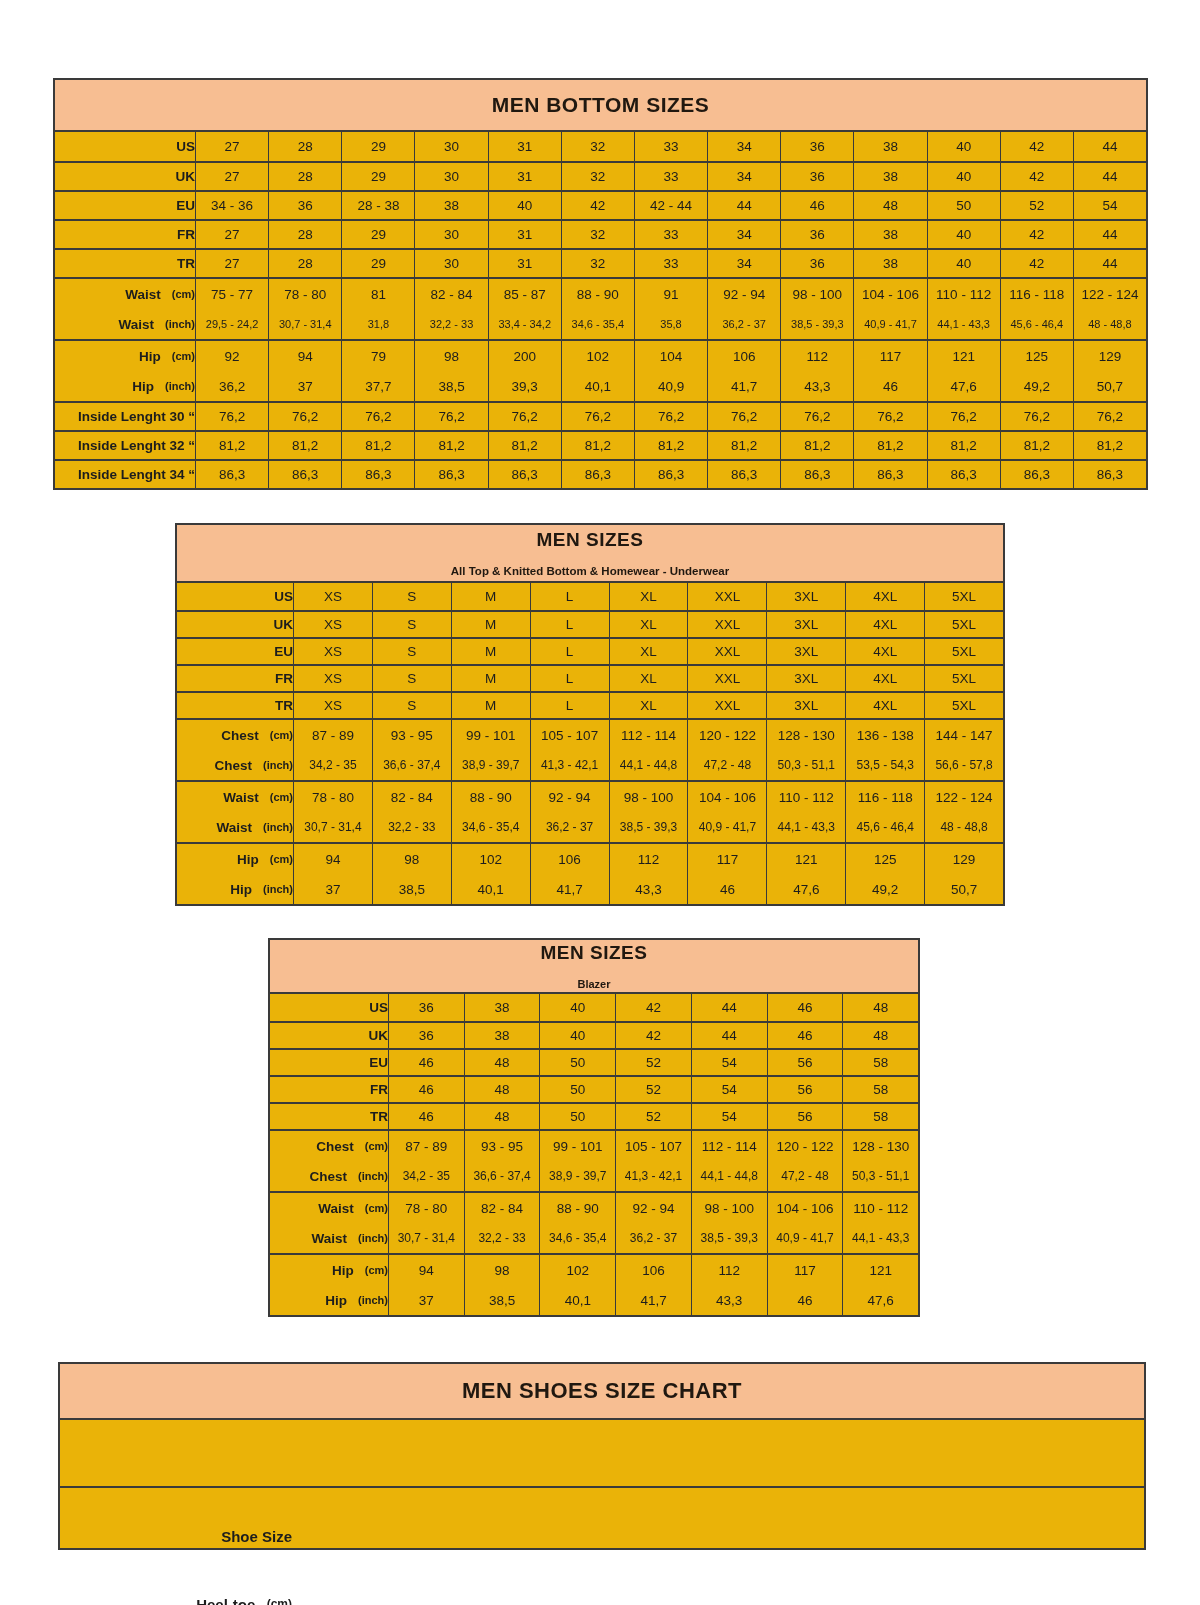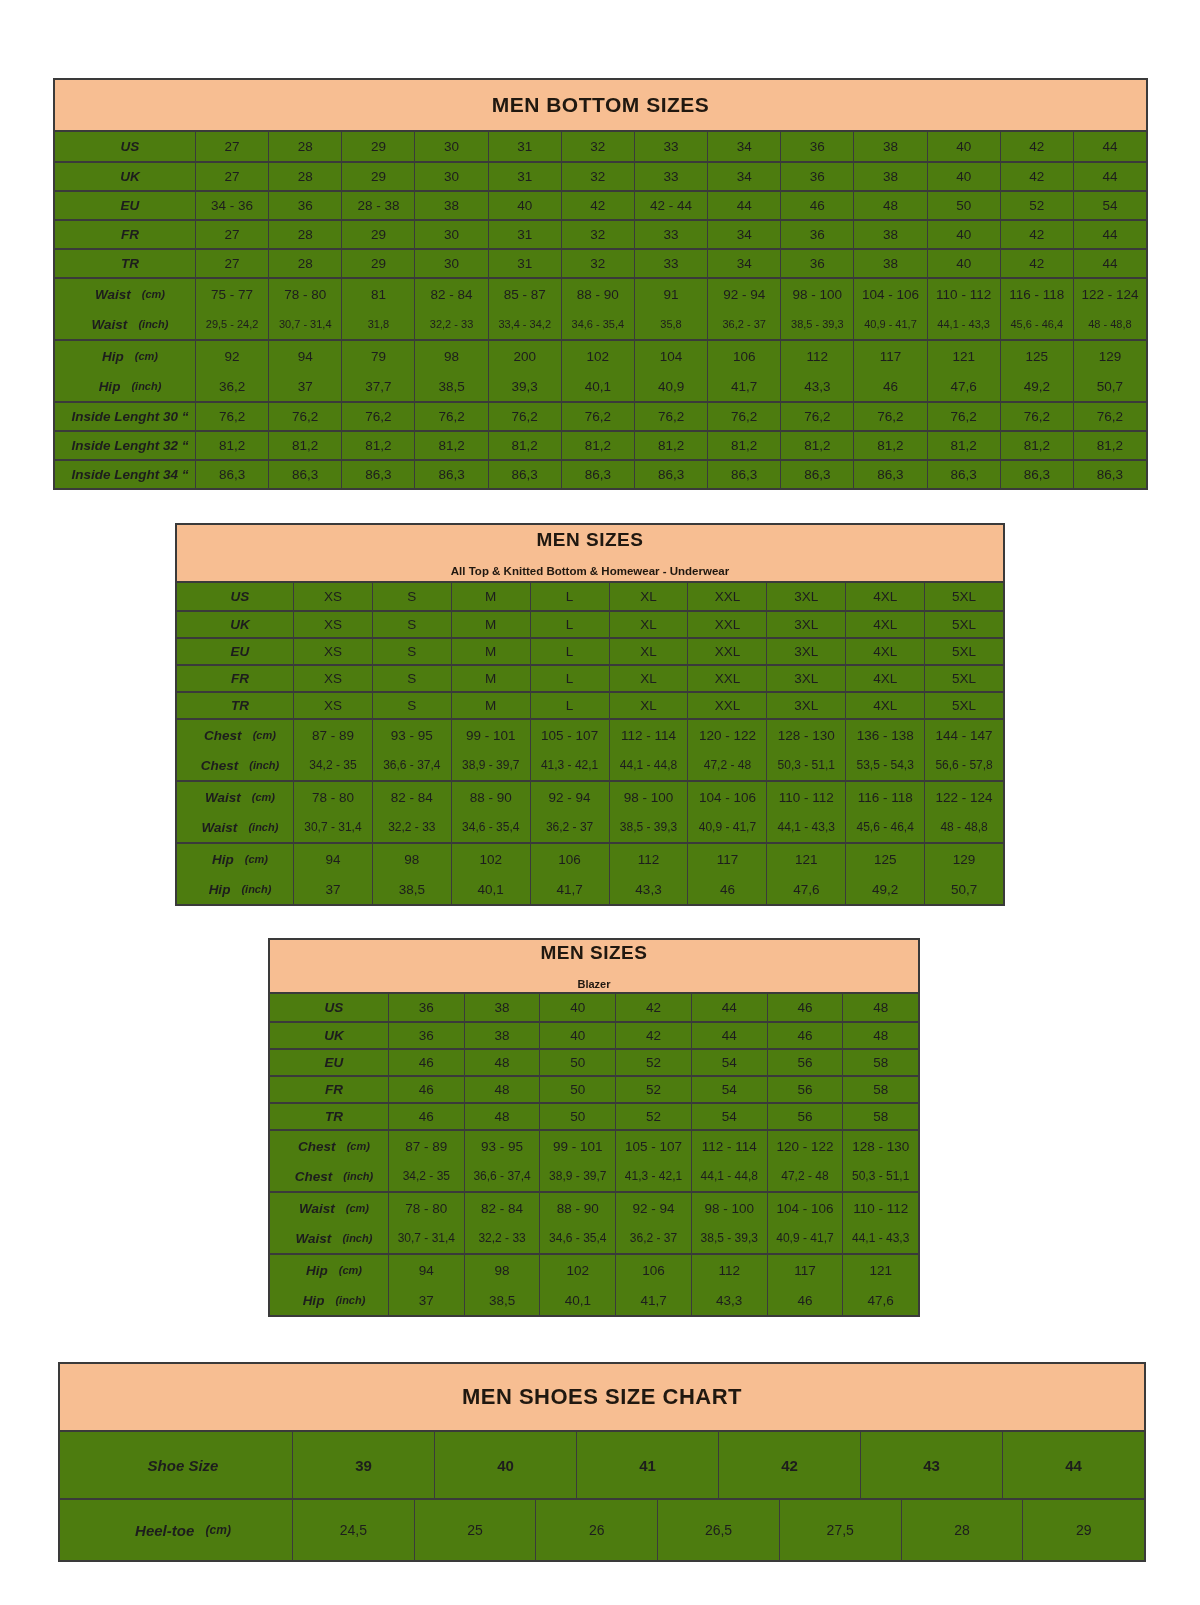--- a/index.html
+++ b/index.html
@@ -10,21 +10,21 @@
   *{margin:0;padding:0;box-sizing:border-box;}
   html,body{background:#ffffff;}
   body{
     width:1200px;height:1605px;position:relative;
     font-family:"Liberation Sans","DejaVu Sans",sans-serif;
     color:var(--ink);
   }
   .tbl{
     position:absolute;
     border:2px solid var(--line);
-    background:#4d7c0f;
+    background:#eab308;
   }
   .tbl-head{
     background:var(--peach);
     border-bottom:2px solid var(--line);
     display:flex;flex-direction:column;align-items:center;justify-content:center;
     text-align:center;
   }
   .tbl-title{
     font-weight:700;letter-spacing:.5px;color:#201810;
   }
@@ -34,23 +34,22 @@
   .row{display:flex;align-items:stretch;border-top:2px solid var(--line);}
   .row.sep-none{border-top:none;}
   .tbl-body .row:first-child{border-top:none;}
   .cell{
     display:flex;align-items:center;justify-content:center;
     border-left:1px solid var(--line);
     white-space:nowrap;overflow:hidden;
     text-align:center;
   }
   .cell.label{
-    border-left:none;justify-content:center;
+    border-left:none;justify-content:flex-end;
     font-weight:700;
-    font-style:italic;
   }
   .lunit{font-weight:700;padding-left:8px;}
   .cell.val{flex:1 1 0;}
 
   
   #t-bottom{left:53px;top:78px;width:1095px;}
   #t-bottom .tbl-head{height:52px;}
   #t-bottom .tbl-title{font-size:21px;}
   #t-bottom .row{height:29px;font-size:13.5px;}
   #t-bottom .row.pair-top{height:32px;}
@@ -78,23 +77,23 @@
   #t-blazer .tbl-subtitle{font-size:11px;}
   #t-blazer .row{height:27px;font-size:13.5px;}
   #t-blazer .row.pair-top{height:32px;}
   #t-blazer .row.sep-none{height:30px;}
   #t-blazer .row.small{font-size:12px;}
   #t-blazer .cell.label{width:118px;flex:0 0 118px;padding-left:10px;font-size:13.5px;}
   #t-blazer .lunit{font-size:11px;}
 
   
   #t-shoes{left:58px;top:1362px;width:1088px;}
-  #t-shoes .tbl-head{height:68px;}
+  #t-shoes .tbl-head{height:56px;}
   #t-shoes .tbl-title{font-size:22px;}
-  #t-shoes .row{font-size:14px;}
+  #t-shoes .row{font-size:14px;flex-direction:column;}
   #t-shoes .tbl-body .row:nth-child(1){height:66px;font-weight:700;font-size:15px;}
   #t-shoes .tbl-body .row:nth-child(2){height:62px;}
   #t-shoes .cell.label{width:232px;flex:0 0 232px;padding-left:14px;font-size:15px;}
   #t-shoes .lunit{font-size:12px;}
 </style>
 </head>
 <body>
 
 <section class="tbl" id="t-bottom">
   <header class="tbl-head">

